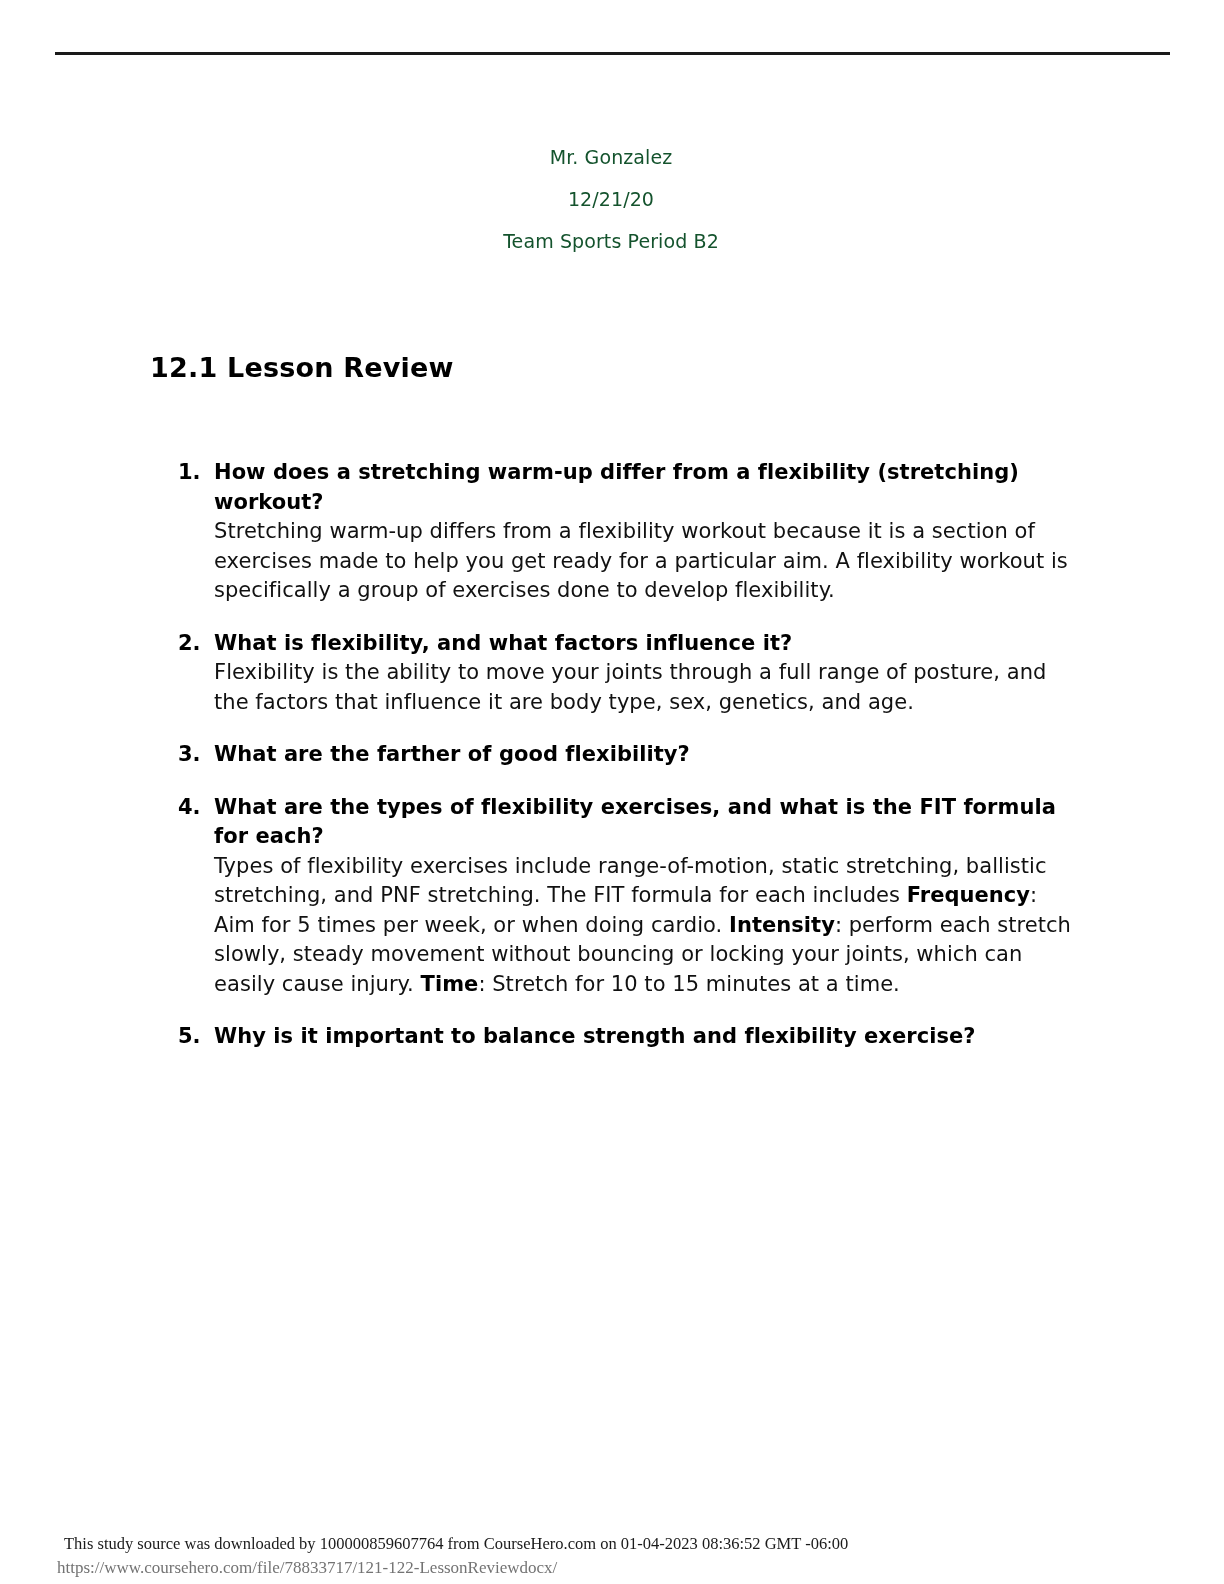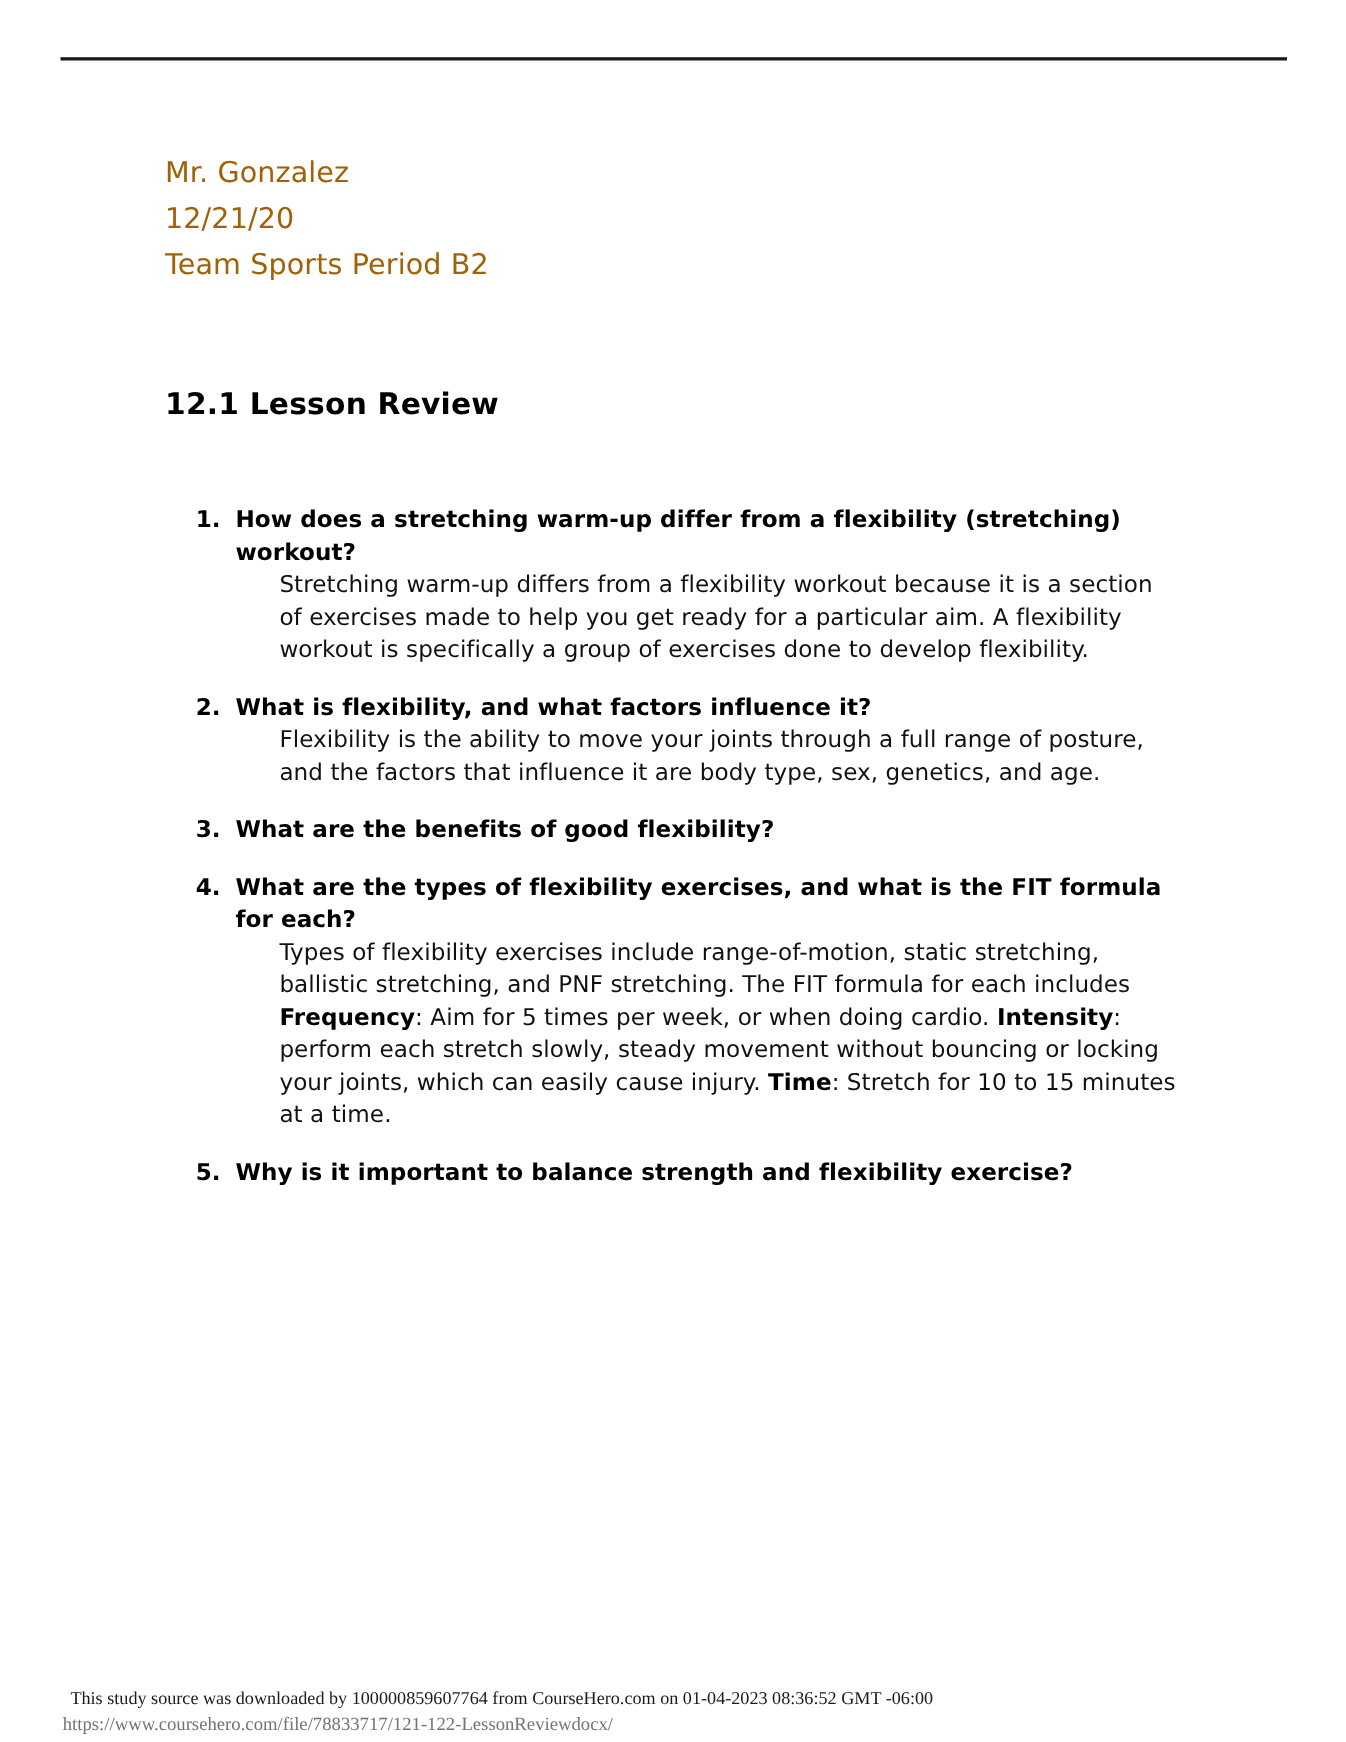--- a/index.html
+++ b/index.html
@@ -32,25 +32,25 @@
     height: 3px;
     background: #1a1a1a;
   }
 
   
   .doc-header {
     position: absolute;
     left: 150px;
     top: 136px;
     width: 922px;
-    text-align: left;
-    font-size: 26px;
+    text-align: center;
+    font-size: 19px;
     line-height: 42px;
     letter-spacing: 0.1px;
-    color: #a16207;
+    color: #14532d;
   }
   .doc-header div { white-space: nowrap; }
 
   
   .doc-title {
     position: absolute;
     left: 150px;
     top: 352px;
     width: 922px;
     text-align: left;
@@ -87,21 +87,20 @@
     line-height: 29.5px;
     letter-spacing: 0.05px;
     color: #000000;
   }
   .qanswer {
     font-size: 21px;
     font-weight: normal;
     line-height: 29.5px;
     letter-spacing: 0.05px;
     color: #111;
-    margin-left: 40px;
   }
   .qanswer b { font-weight: bold; color: #000; }
 
   
   .footer-note {
     position: absolute;
     left: 64px;
     top: 1534px;
     font-family: "Liberation Serif", "DejaVu Serif", serif;
     font-size: 16.5px;
@@ -142,21 +141,21 @@
     </div>
 
     <div class="qitem">
       <span class="qnum">2.</span>
       <div class="qtext">What is flexibility, and what factors influence it?</div>
       <div class="qanswer">Flexibility is the ability to move your joints through a full range of posture, and the factors that influence it are body type, sex, genetics, and age.</div>
     </div>
 
     <div class="qitem">
       <span class="qnum">3.</span>
-      <div class="qtext">What are the benefits of good flexibility?</div>
+      <div class="qtext">What are the farther of good flexibility?</div>
     </div>
 
     <div class="qitem">
       <span class="qnum">4.</span>
       <div class="qtext">What are the types of flexibility exercises, and what is the FIT formula for each?</div>
       <div class="qanswer">Types of flexibility exercises include range-of-motion, static stretching, ballistic stretching, and PNF stretching. The FIT formula for each includes <b>Frequency</b>: Aim for 5 times per week, or when doing cardio. <b>Intensity</b>: perform each stretch slowly, steady movement without bouncing or locking your joints, which can easily cause injury. <b>Time</b>: Stretch for 10 to 15 minutes at a time.</div>
     </div>
 
     <div class="qitem">
       <span class="qnum">5.</span>

